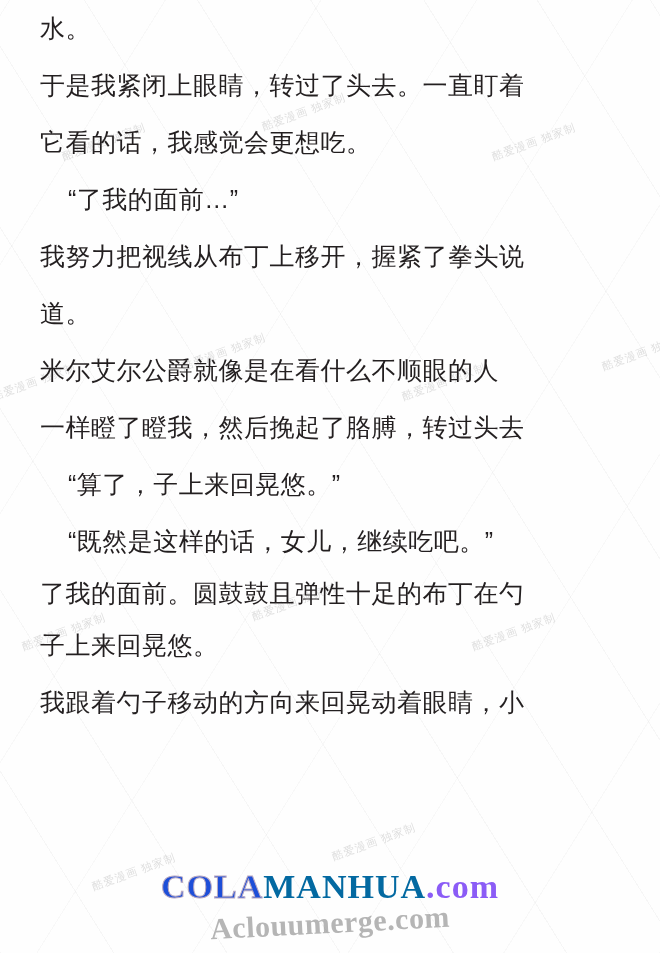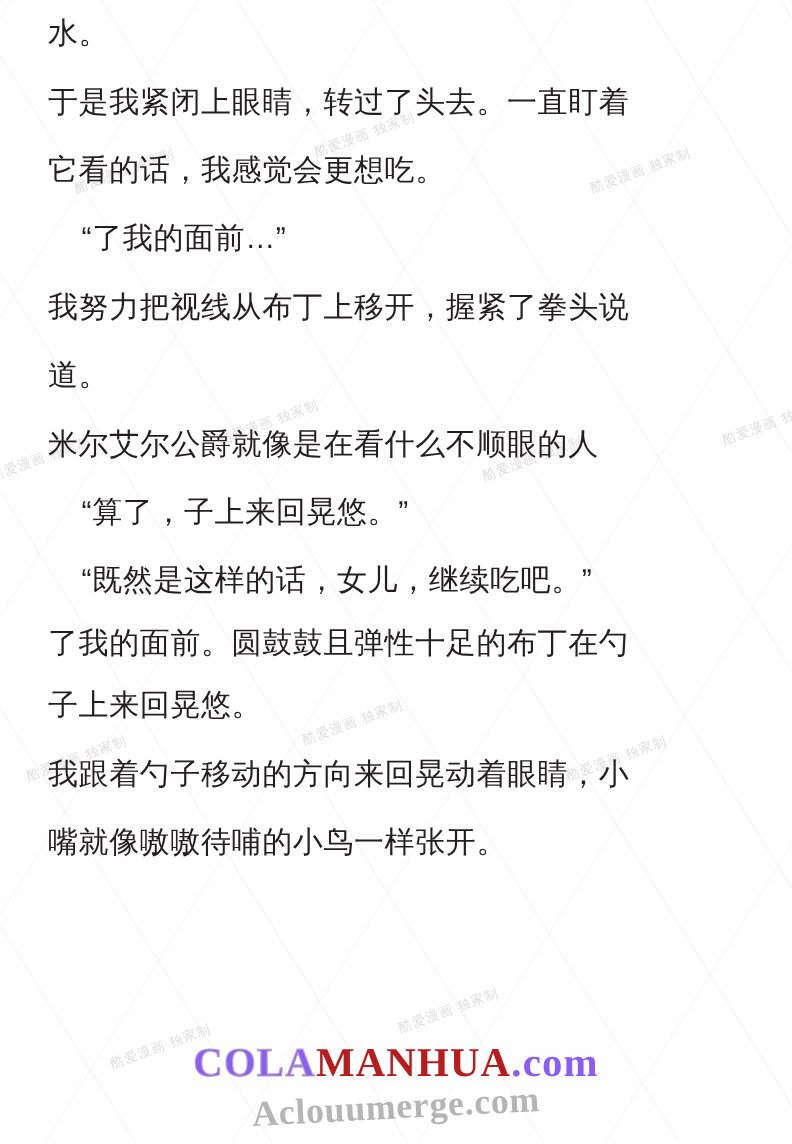--- a/index.html
+++ b/index.html
@@ -95,25 +95,25 @@
     left: 50%;
     transform: translateX(-50%);
     top: 868px;
     white-space: nowrap;
     font-size: 34px;
     font-weight: bold;
     letter-spacing: 1px;
     font-family: "Liberation Serif", serif;
   }
   .logo-main .cola {
-    color: #8b5cf6;
+    color: #1d4ed8;
     -webkit-text-stroke: 1px #b9a9c2;
   }
   .logo-main .manhua {
-    color: #b91c1c;
+    color: #0369a1;
   }
   .logo-main .dotcom {
     color: #8b5cf6;
   }
 
   .logo-sub {
     position: absolute;
     z-index: 6;
     left: 50%;
     transform: translateX(-50%) rotate(-3deg);
@@ -149,26 +149,26 @@
   <div class="texture"></div>
 
   <div class="text-body">
     <div class="line">水。</div>
     <div class="line">于是我紧闭上眼睛，转过了头去。一直盯着</div>
     <div class="line">它看的话，我感觉会更想吃。</div>
     <div class="line indent">“了我的面前…”</div>
     <div class="line">我努力把视线从布丁上移开，握紧了拳头说</div>
     <div class="line">道。</div>
     <div class="line">米尔艾尔公爵就像是在看什么不顺眼的人</div>
+    <div class="line">一样瞪了瞪我，然后挽起了胳膊，转过头去</div>
     <div class="line indent">“算了，子上来回晃悠。”</div>
     <div class="line indent">“既然是这样的话，女儿，继续吃吧。”</div>
     <div class="line tight">了我的面前。圆鼓鼓且弹性十足的布丁在勺</div>
     <div class="line">子上来回晃悠。</div>
     <div class="line">我跟着勺子移动的方向来回晃动着眼睛，小</div>
-    <div class="line">嘴就像嗷嗷待哺的小鸟一样张开。</div>
   </div>
 
   <div class="logo-main">
     <span class="cola">COLA</span><span class="manhua">MANHUA</span><span class="dotcom">.com</span>
   </div>
 
   <div class="logo-sub">Aclouumerge.com</div>
 
 </div>
 

